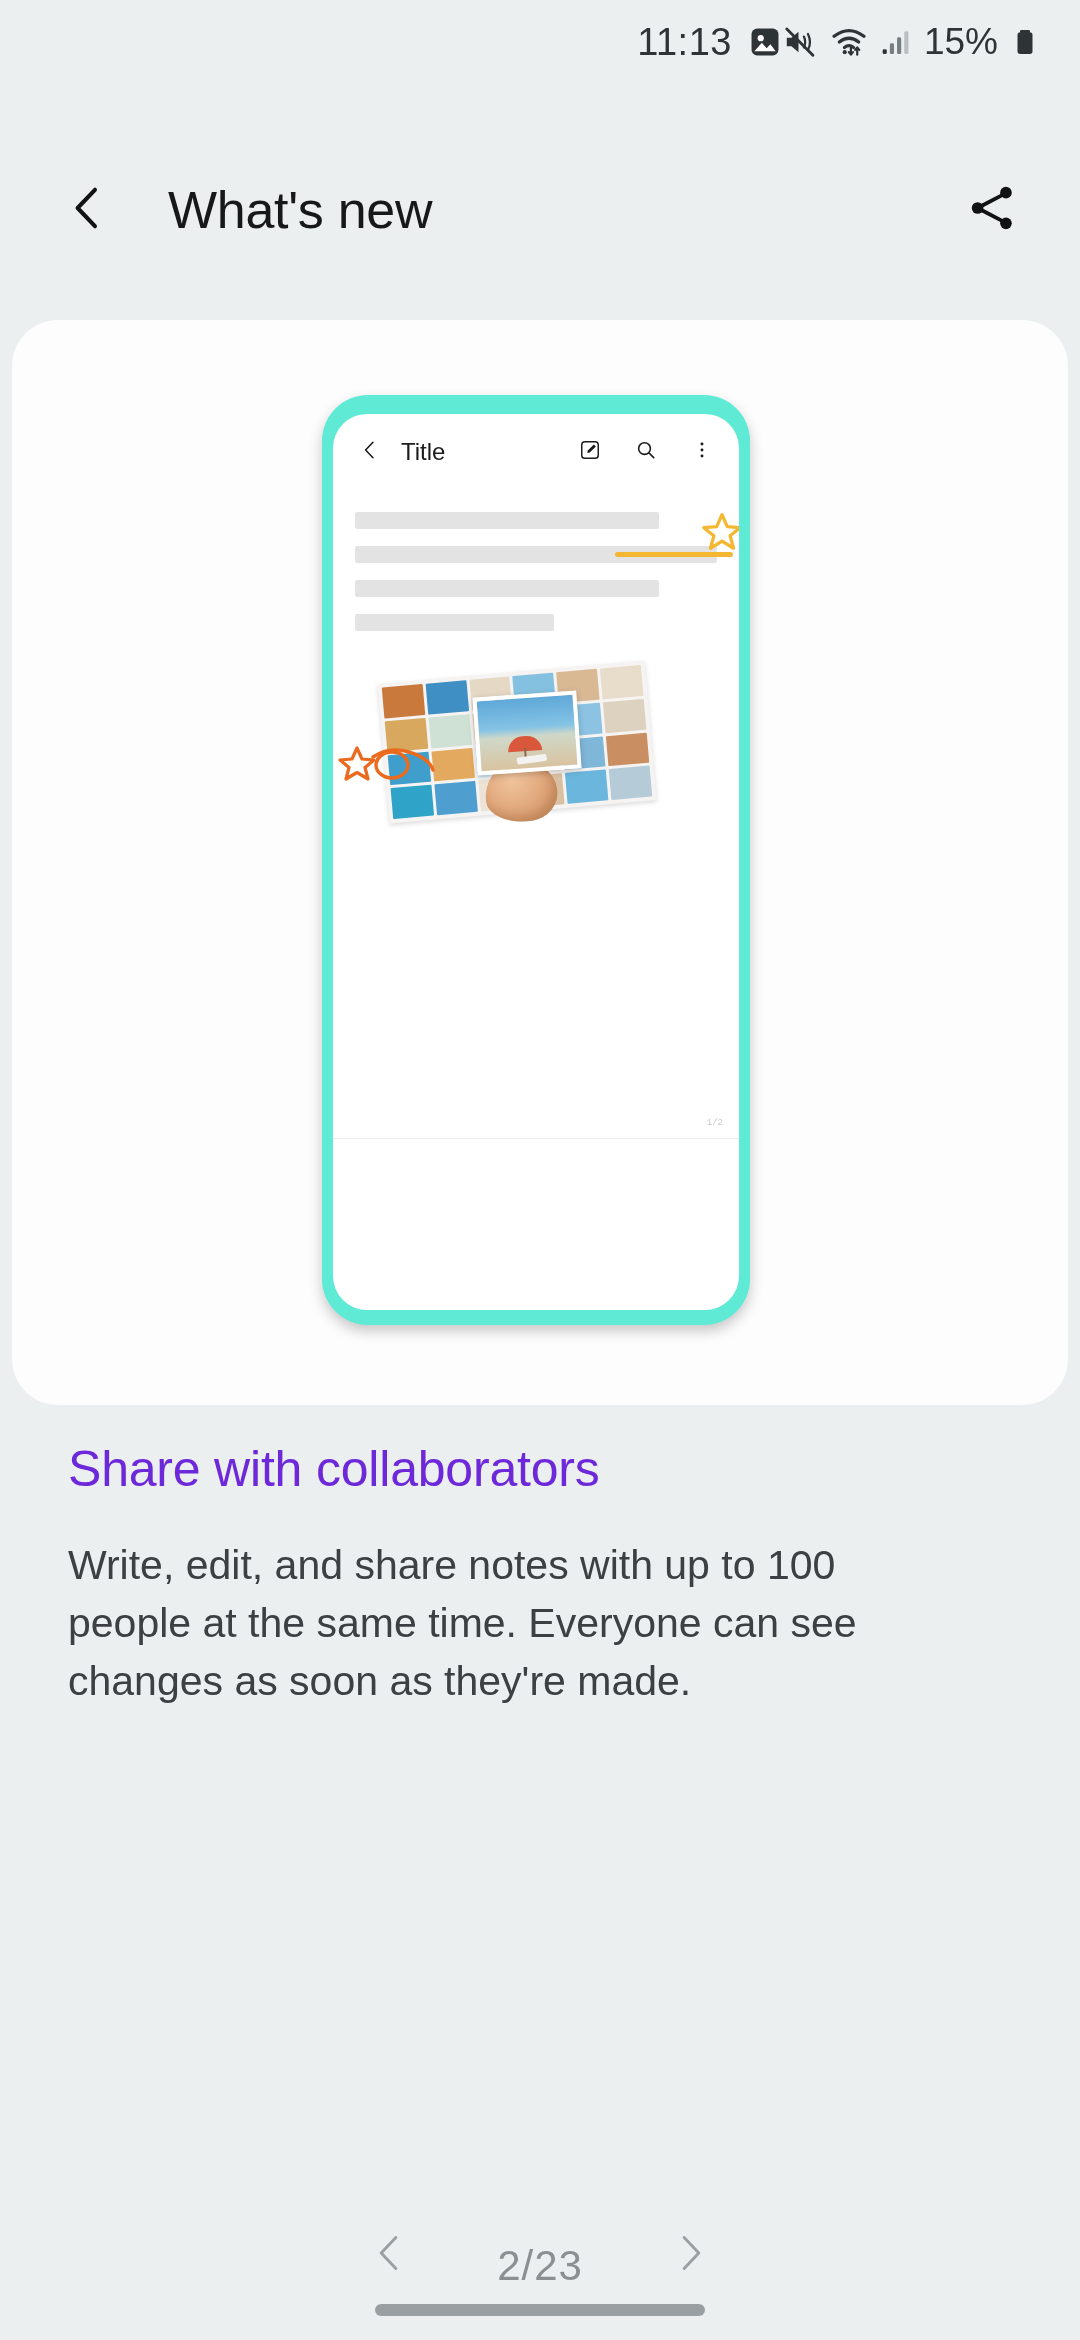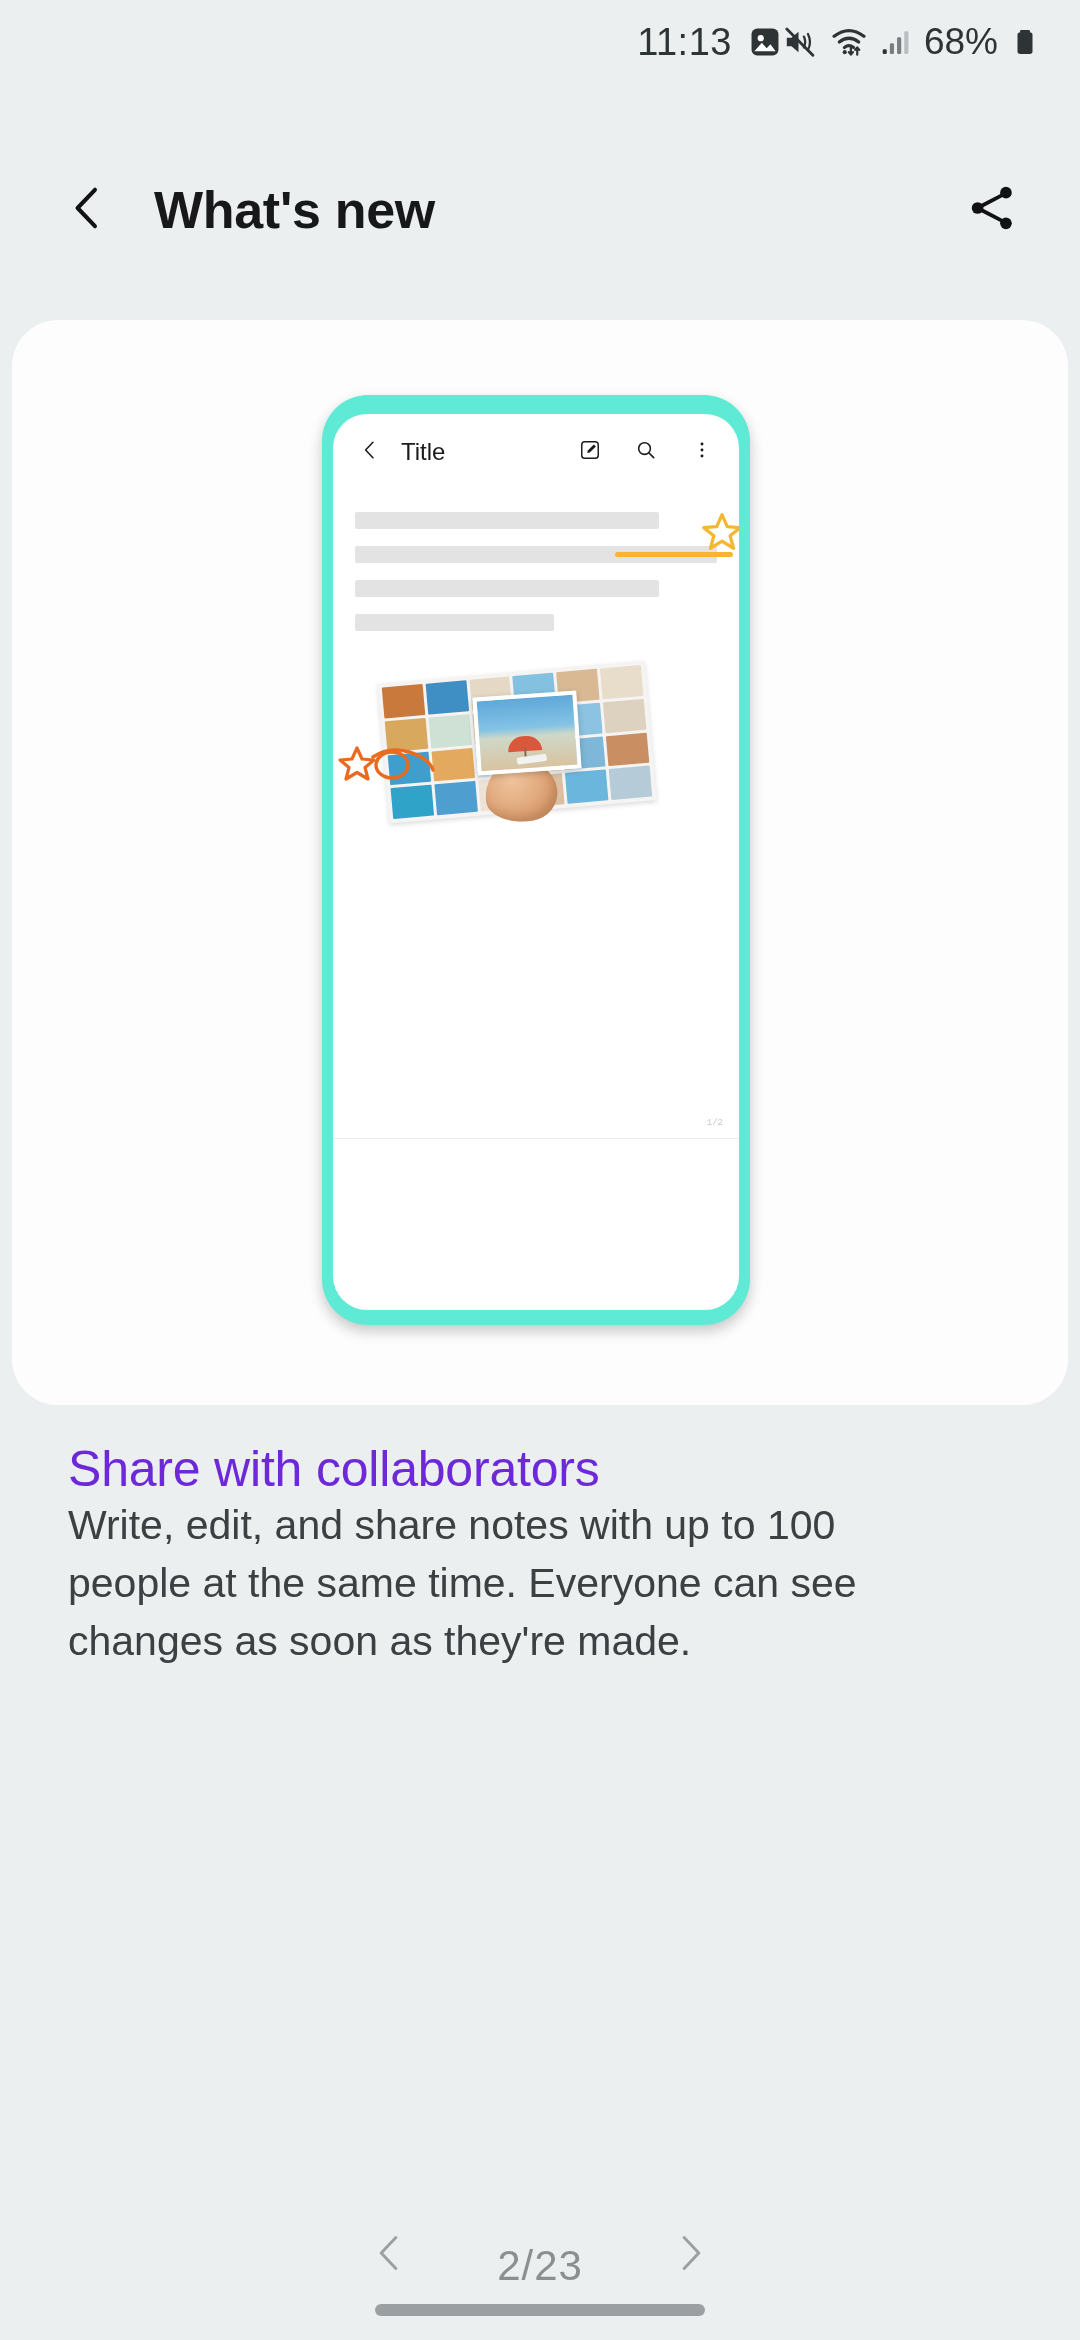--- a/index.html
+++ b/index.html
@@ -23,22 +23,22 @@
   .sb-pct{ font-size:37px; color:#2e3436; letter-spacing:0; }
   .ico{ display:block; }
 
   
   .app-header{
     position:absolute; top:160px; left:0; width:1080px; height:100px;
     display:flex; align-items:center; padding:0 48px 0 52px;
   }
   .back-btn{ width:72px; height:72px; display:flex; align-items:center; justify-content:center; }
   .app-title{
-    font-size:52px; font-weight:700; color:#17181a; letter-spacing:-.3px;
-    margin-left:30px; flex:1; white-space:nowrap;
+    font-size:52px; font-weight:400; color:#17181a; letter-spacing:-.3px;
+    margin-left:44px; flex:1; white-space:nowrap;
   }
   .share-btn{ width:80px; height:80px; display:flex; align-items:center; justify-content:center; }
 
   
   .hero-card{
     position:absolute; top:320px; left:12px; width:1056px; height:1085px;
     background:#fdfdfd; border-radius:46px; overflow:hidden;
   }
 
   
@@ -114,21 +114,21 @@
   .pm-pagenum{
     position:absolute; right:16px; top:628px; font-size:9px; color:#c9c9c9;
   }
 
   
   .feature-title{
     position:absolute; top:1440px; left:68px; width:940px;
     font-size:50px; font-weight:400; color:#6d28d9; letter-spacing:-.2px;
   }
   .feature-desc{
-    position:absolute; top:1496px; left:68px; width:900px;
+    position:absolute; top:1536px; left:68px; width:900px;
     font-size:41px; line-height:58px; color:#3d4043; font-weight:400;
   }
 
   
   .pager{
     position:absolute; top:2200px; left:0; width:1080px; height:90px;
     display:flex; align-items:flex-end; justify-content:center; gap:50px;
   }
   .pg-btn{ width:70px; height:70px; display:flex; align-items:center; justify-content:center; }
   .pg-count{ font-size:42px; color:#8a8f91; letter-spacing:1px; min-width:130px; text-align:center; }
@@ -173,21 +173,21 @@
       </svg>
     </span>
     <span>
       <svg class="ico" width="32" height="32" viewBox="0 0 24 24">
         <rect x="2" y="17.5" width="3.1" height="3.5" rx="1" fill="#2e3436"></rect>
         <rect x="7.4" y="13" width="3.1" height="8" rx="1" fill="#777e80"></rect>
         <rect x="12.8" y="8.5" width="3.1" height="12.5" rx="1" fill="#777e80"></rect>
         <rect x="18.2" y="4" width="3.1" height="17" rx="1" fill="#b9bfc0"></rect>
       </svg>
     </span>
-    <span class="sb-pct">68%</span>
+    <span class="sb-pct">15%</span>
     <span>
       <svg class="ico" width="30" height="30" viewBox="0 0 24 24">
         <rect x="8" y="2.4" width="8" height="2.3" rx="1" fill="#2e3436"></rect>
         <rect x="6" y="4.2" width="12" height="17.4" rx="2.2" fill="#2e3436"></rect>
       </svg>
     </span>
   </div>
 </div>
 
 <div class="app-header">

